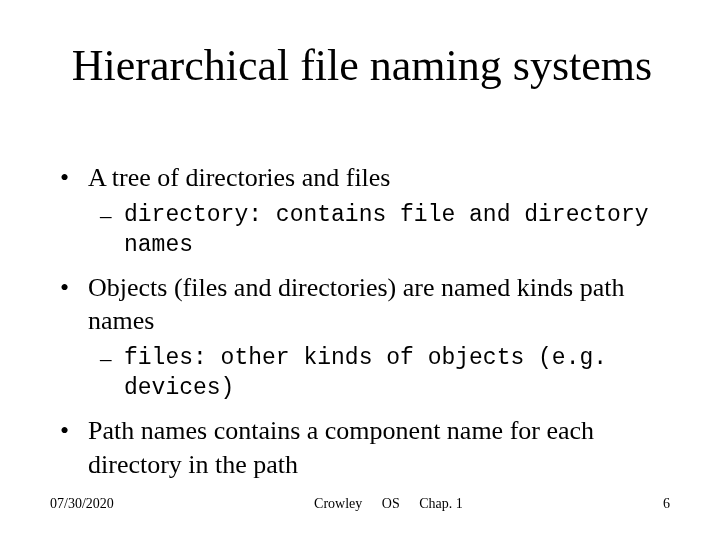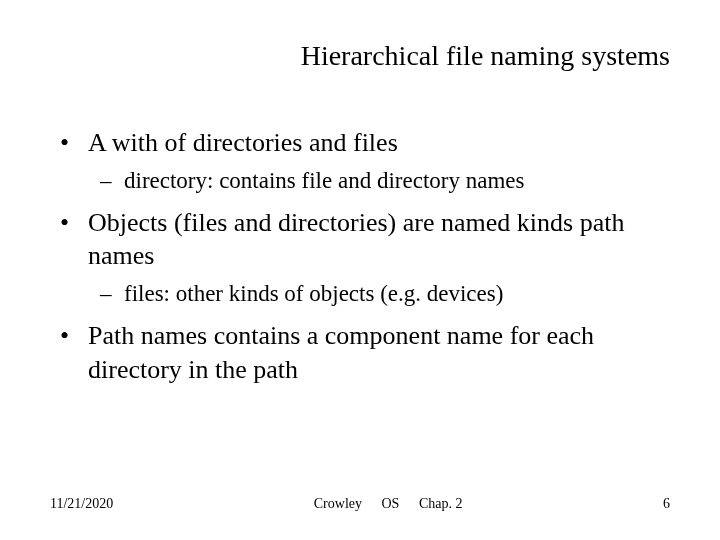--- a/index.html
+++ b/index.html
@@ -10,24 +10,24 @@
     body {
       width: 720px;
       height: 540px;
       background: #ffffff;
       font-family: "Times New Roman", Times, serif;
       color: #000000;
       position: relative;
       padding: 40px 50px 20px 50px;
     }
     .title {
-      font-size: 28px;
+      font-size: 44px;
       font-weight: normal;
-      text-align: right;
-      margin-bottom: 54px;
+      text-align: center;
+      margin-bottom: 70px;
       margin-left: 4px;
     }
     .content {
       padding-left: 10px;
     }
     .bullet-l1 {
       font-size: 26px;
       line-height: 1.3;
       margin-bottom: 6px;
       display: flex;
@@ -45,20 +45,21 @@
       margin-left: 40px;
       margin-bottom: 10px;
       display: flex;
     }
     .bullet-l2 .marker {
       width: 24px;
       flex-shrink: 0;
     }
     .bullet-l2 .text {
       flex: 1;
+      font-family: Liberation Mono, monospace;
     }
     .footer {
       position: absolute;
       bottom: 28px;
       left: 50px;
       right: 50px;
       display: flex;
       font-size: 14px;
       align-items: baseline;
     }
@@ -77,41 +78,41 @@
     }
   </style>
 </head>
 <body>
 
 <div class="title">Hierarchical file naming systems</div>
 
 <div class="content">
   <div class="bullet-l1">
     <span class="marker">•</span>
-    <span class="text">A with of directories and files</span>
+    <span class="text">A tree of directories and files</span>
   </div>
   <div class="bullet-l2">
     <span class="marker">–</span>
     <span class="text">directory: contains file and directory names</span>
   </div>
   <div class="bullet-l1">
     <span class="marker">•</span>
     <span class="text">Objects (files and directories) are named kinds path names</span>
   </div>
   <div class="bullet-l2">
     <span class="marker">–</span>
     <span class="text">files: other kinds of objects (e.g. devices)</span>
   </div>
   <div class="bullet-l1">
     <span class="marker">•</span>
     <span class="text">Path names contains a component name for each directory in the path</span>
   </div>
 </div>
 
 <div class="footer">
-  <div class="footer-date">11/21/2020</div>
+  <div class="footer-date">07/30/2020</div>
   <div class="footer-center">
     <span>Crowley</span>
     <span>OS</span>
-    <span>Chap. 2</span>
+    <span>Chap. 1</span>
   </div>
   <div class="footer-page">6</div>
 </div>
 
 </body></html>

